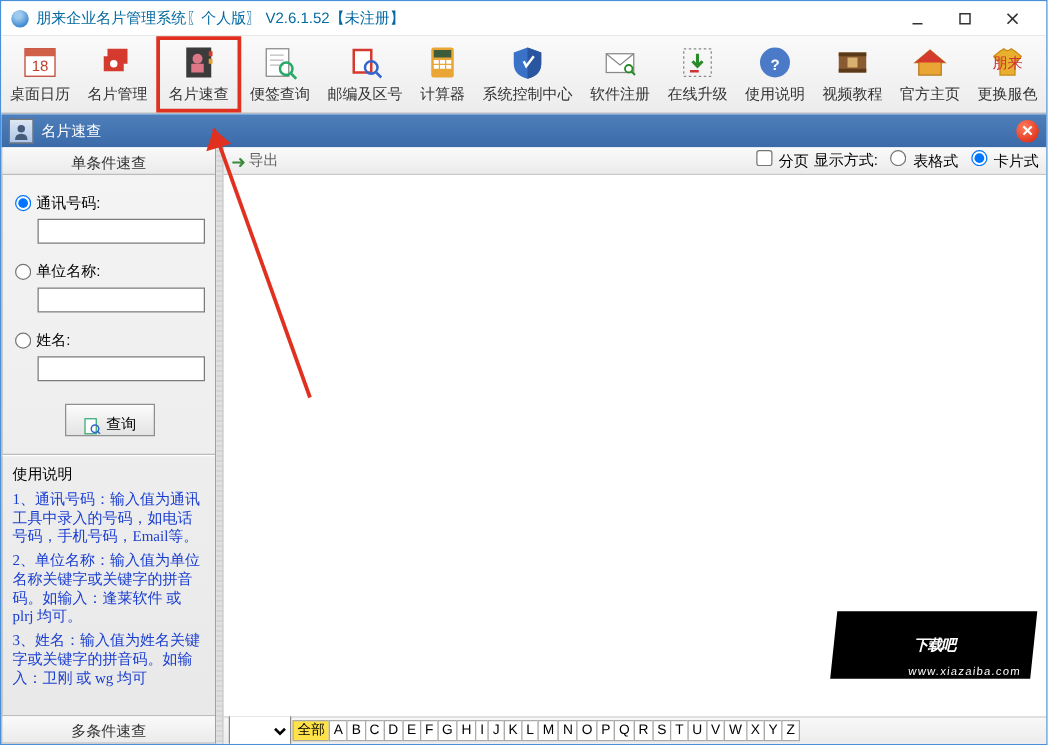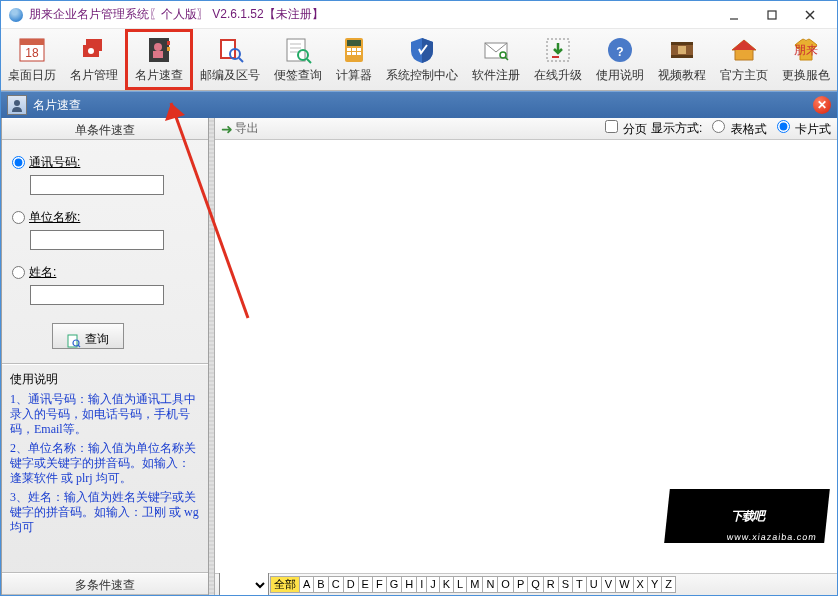--- a/index.html
+++ b/index.html
@@ -1,44 +1,44 @@
 <!DOCTYPE html>
 <html><head>
 <meta charset="utf-8">
 <style>
 * { margin: 0; padding: 0; box-sizing: border-box; font-family: "Microsoft YaHei", SimSun, sans-serif; font-size: 12px; }
 body { width: 838px; height: 596px; background: #fff; position: relative; border: 1px solid #4a90d9; }
 
 
 .titlebar { height: 28px; background: #fff; display: flex; align-items: center; padding: 0 8px; border-bottom: 1px solid #e8e8e8; }
 .titlebar .app-icon { width: 14px; height: 14px; border-radius: 50%; background: radial-gradient(circle at 40% 30%, #9ecaed 20%, #3080cf 80%); margin-right: 6px; }
-.titlebar .title-text { flex: 1; color: #701a75; }
+.titlebar .title-text { flex: 1; color: #0369a1; }
 .win-controls { display: flex; }
 .win-btn { width: 38px; height: 28px; display: flex; align-items: center; justify-content: center; cursor: pointer; }
 .win-btn svg { width: 12px; height: 12px; }
 
 
 .toolbar { height: 62px; background: linear-gradient(#fafafa, #ececec); display: flex; border-bottom: 1px solid #b3b3b3; }
 .tb-divider { width: 1px; background: #c0c0c0; margin: 6px 0; }
 .tb-item { display: flex; flex-direction: column; align-items: center; justify-content: center; padding: 0 7px; cursor: pointer; }
 .tb-item.hl { border: 3px solid #e03020; }
 .tb-icon { width: 30px; height: 30px; margin-bottom: 2px; display: flex; align-items: center; justify-content: center; }
 .tb-label { color: #333; font-size: 12px; white-space: nowrap; }
 
 
 .subheader { height: 27px; background: linear-gradient(#4f7fba, #3a6aa8); display: flex; align-items: center; padding: 0 6px; color: #fff; font-size: 16px; font-family: SimSun, serif; border-top: 1px solid #7aa5d8; }
 .subheader .sub-icon { width: 20px; height: 20px; background: linear-gradient(#dde6f3,#aec6e6); border: 1px solid #777; margin-right: 6px; display:flex; align-items:center; justify-content:center; }
 .subheader .close-x { margin-left: auto; width: 18px; height: 18px; border-radius: 50%; background: radial-gradient(circle at 35% 30%, #ff7b5c, #d8200a); display:flex; align-items:center; justify-content:center; color:#fff; font-weight:bold; cursor:pointer; }
 
 
 .main { display: flex; height: 477px; }
-.sidebar { width: 208px; background: linear-gradient(#f4f4f4,#e8e8e8); border-right: 1px solid #a0a0a0; border-left: 1px solid #a0a0a0; display: flex; flex-direction: column; }
+.sidebar { width: 172px; background: linear-gradient(#f4f4f4,#e8e8e8); border-right: 1px solid #a0a0a0; border-left: 1px solid #a0a0a0; display: flex; flex-direction: column; }
 .panel-head { height: 22px; background: linear-gradient(#f9f9f9,#ebebeb); border-top: 1px solid #fff; border-bottom: 1px solid #bcbcbc; text-align: center; line-height: 22px; color: #333; cursor: pointer; }
 .search-area { padding: 10px 10px 6px; border-bottom: 1px solid #bcbcbc; }
-.radio-row { display: flex; margin-top: 4px; color: #000; text-decoration: underline; }
+.radio-row { display: flex; margin-top: 4px; color: #000; }
 .radio-row input[type=radio] { margin-right: 4px; }
 .textfield { width: 134px; height: 20px; border: 1px solid #7a7a7a; background: #fff; margin: 4px 0 10px 18px; padding: 0 3px; }
 .query-btn { width: 72px; height: 26px; margin: 8px auto 8px 40px; background: linear-gradient(#fcfcfc,#e3e3e3); border: 1px solid #8f8f8f; display: flex; align-items: flex-end; justify-content: center; cursor: pointer; }
 .query-btn .q-icon { width:14px; height:14px; margin-right:4px; }
 
 .help-area { padding: 6px 8px; font-size: 12px;  border-top: 1px solid #fff; border-bottom: 1px solid #bcbcbc; flex: 1; overflow: hidden; }
 .help-title { color: #000; margin-bottom: 4px; }
 .help-text p { color: #1a3ed0; line-height: 15px; margin-bottom: 4px; font-family: SimSun, serif; }
 
 .splitter { width: 6px; background: repeating-linear-gradient(#e0e0e0,#e0e0e0 2px,#d4d4d4 2px,#d4d4d4 4px); border-right: 1px solid #b0b0b0; cursor: col-resize; }
@@ -121,40 +121,40 @@
           <rect x="23" y="12" width="3" height="4" fill="#e8a030"></rect>
           <circle cx="14" cy="12" r="4" fill="#d78"></circle>
           <rect x="9" y="16" width="10" height="7" fill="#d78"></rect>
         </svg>
       </div>
     <div class="tb-label">名片速查</div>
   </div>
   <div class="tb-item">
     <div class="tb-icon">
         <svg width="30" height="30">
-          <rect x="5" y="4" width="16" height="20" fill="#d43a2e"></rect>
-          <rect x="7" y="6" width="12" height="16" fill="#fff"></rect>
-          <circle cx="20" cy="19" r="5" fill="none" stroke="#36c" stroke-width="2"></circle>
-          <line x1="24" y1="23" x2="28" y2="27" stroke="#36c" stroke-width="2"></line>
-        </svg>
-      </div>
-    <div class="tb-label">邮编及区号</div>
-  </div>
-  <div class="tb-item">
-    <div class="tb-icon">
-        <svg width="30" height="30">
           <rect x="4" y="4" width="18" height="22" fill="#fff" stroke="#888"></rect>
           <line x1="7" y1="9" x2="18" y2="9" stroke="#bbb"></line>
           <line x1="7" y1="13" x2="18" y2="13" stroke="#bbb"></line>
           <line x1="7" y1="17" x2="18" y2="17" stroke="#bbb"></line>
           <circle cx="20" cy="20" r="5" fill="none" stroke="#2a6" stroke-width="2"></circle>
           <line x1="24" y1="24" x2="28" y2="28" stroke="#2a6" stroke-width="2"></line>
         </svg>
       </div>
     <div class="tb-label">便签查询</div>
+  </div>
+  <div class="tb-item">
+    <div class="tb-icon">
+        <svg width="30" height="30">
+          <rect x="5" y="4" width="16" height="20" fill="#d43a2e"></rect>
+          <rect x="7" y="6" width="12" height="16" fill="#fff"></rect>
+          <circle cx="20" cy="19" r="5" fill="none" stroke="#36c" stroke-width="2"></circle>
+          <line x1="24" y1="23" x2="28" y2="27" stroke="#36c" stroke-width="2"></line>
+        </svg>
+      </div>
+    <div class="tb-label">邮编及区号</div>
   </div>
   <div class="tb-item">
     <div class="tb-icon">
         <svg width="30" height="30">
           <rect x="6" y="3" width="18" height="24" rx="2" fill="#e9a634"></rect>
           <rect x="8" y="5" width="14" height="6" fill="#3b5b3b"></rect>
           <rect x="8" y="13" width="4" height="3" fill="#fff"></rect>
           <rect x="13" y="13" width="4" height="3" fill="#fff"></rect>
           <rect x="18" y="13" width="4" height="3" fill="#fff"></rect>
           <rect x="8" y="17" width="4" height="3" fill="#fff"></rect>

